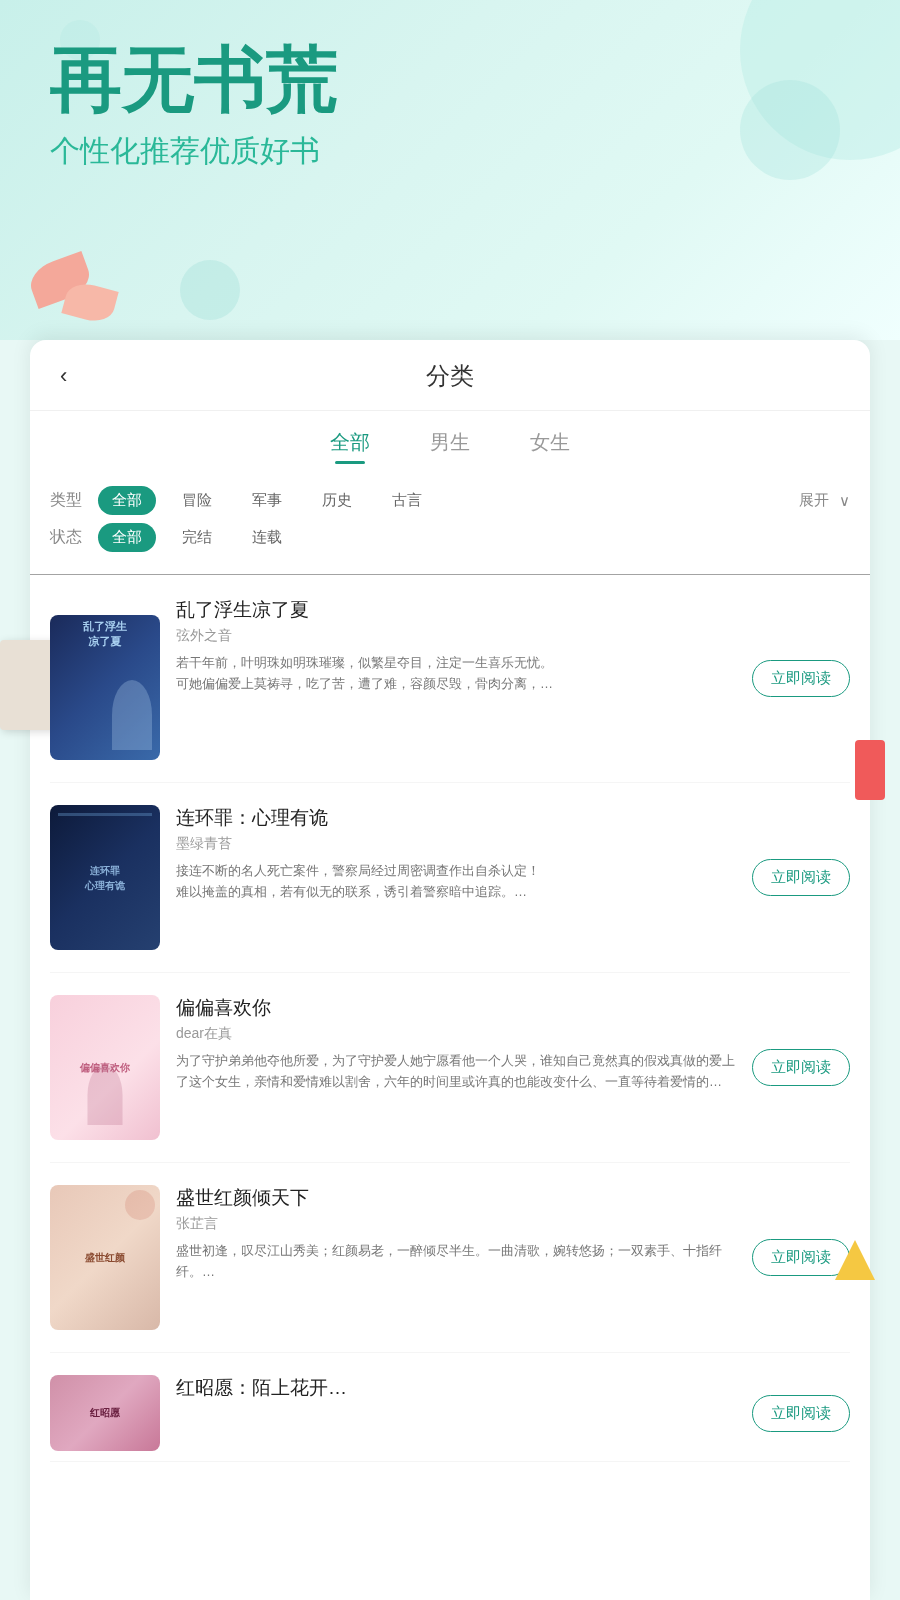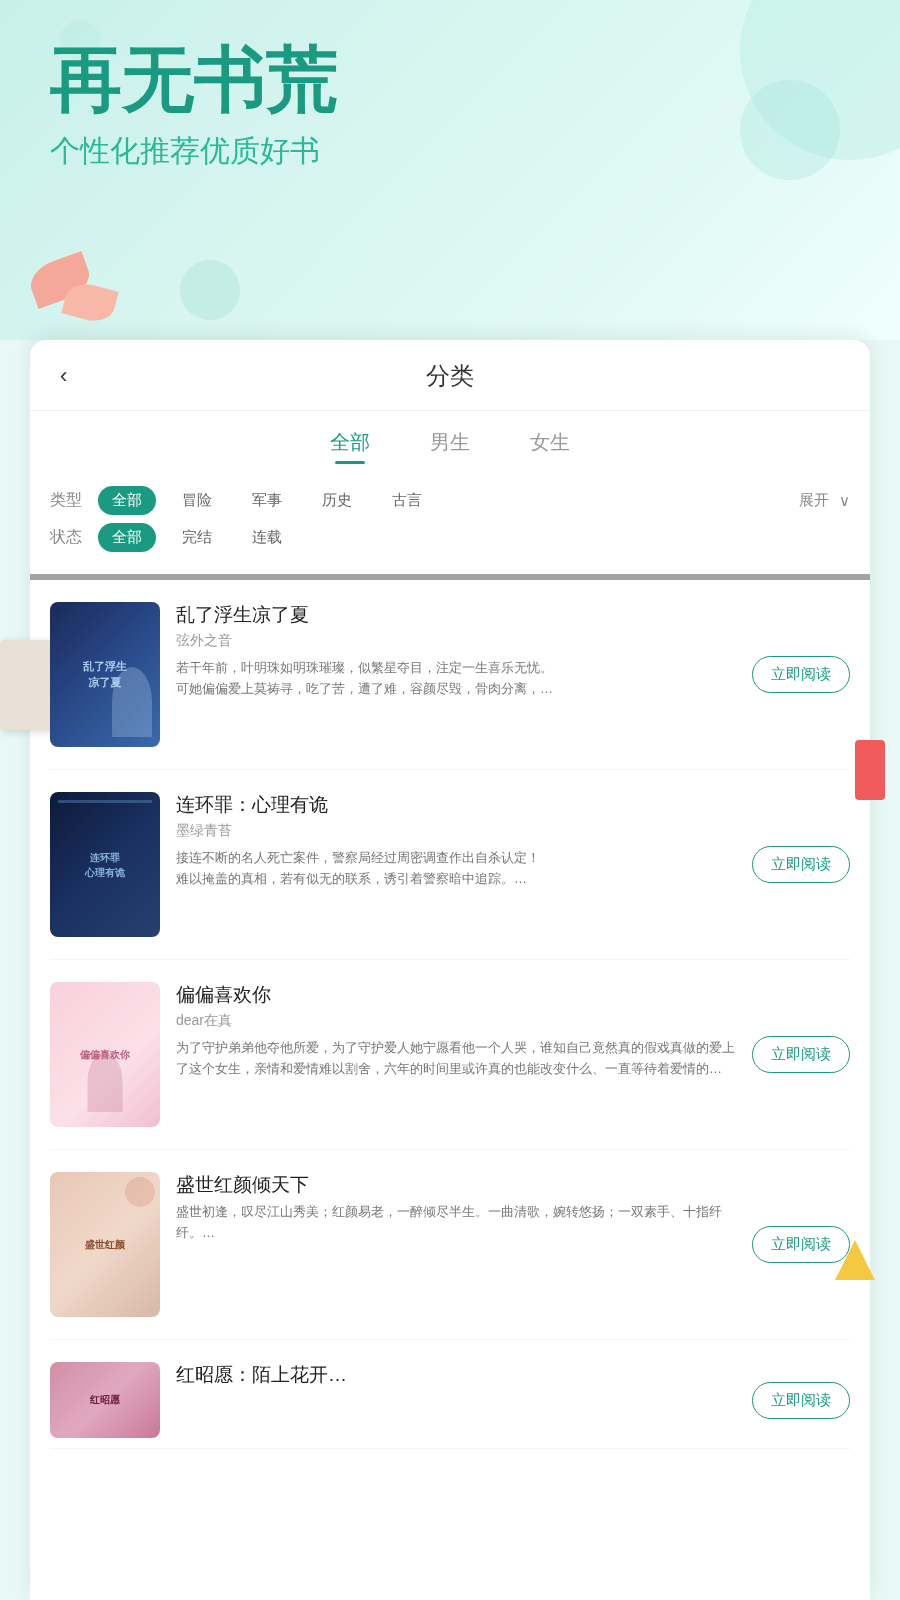--- a/index.html
+++ b/index.html
@@ -136,21 +136,21 @@
       bottom: 0; left: 50%;
       transform: translateX(-50%);
       width: 30px; height: 3px;
       background: #1a9a80;
       border-radius: 2px;
     }
 
     
     .filter-section {
       padding: 14px 20px;
-      border-bottom: 6px solid #a3a3a3;
+      border-bottom: 1px solid #a3a3a3;
     }
     .filter-row {
       display: flex;
       align-items: center;
       gap: 12px;
       margin: 8px 0;
     }
     .filter-label {
       font-size: 16px;
       color: #888;
@@ -315,21 +315,21 @@
       <span class="filter-label">状态</span>
       <span class="filter-tag active">全部</span>
       <span class="filter-tag">完结</span>
       <span class="filter-tag">连载</span>
     </div>
   </div>
 
   <div class="book-list">
 
     <div class="book-item">
-      <div class="book-cover" style="background: linear-gradient(135deg, #1a2a5a 0%, #2a4a8a 50%, #3a6aaa 100%); display:flex;align-items:center;justify-content:center;">
+      <div class="book-cover" style="background: linear-gradient(135deg, #1a2a5a 0%, #2a4a8a 50%, #3a6aaa 100%); display:flex;align-items:flex-start;justify-content:center;margin-top:18px;">
         <div style="color:#a8d0f0;font-size:11px;text-align:center;padding:4px;line-height:1.4;font-weight:600;">乱了浮生<br>凉了夏</div>
 
         <div style="position:absolute;bottom:10px;right:8px;width:40px;height:70px;background:rgba(180,210,240,0.3);border-radius:50% 50% 0 0;"></div>
       </div>
       <div class="book-info">
         <div class="book-title">乱了浮生凉了夏</div>
         <div class="book-author">弦外之音</div>
         <div class="book-desc">若干年前，叶明珠如明珠璀璨，似繁星夺目，注定一生喜乐无忧。<br>可她偏偏爱上莫祷寻，吃了苦，遭了难，容颜尽毁，骨肉分离，…</div>
       </div>
       <button class="read-btn">立即阅读</button>
@@ -362,20 +362,21 @@
       <button class="read-btn">立即阅读</button>
     </div>
 
     <div class="book-item">
       <div class="book-cover" style="background: linear-gradient(135deg, #e8c8b8 0%, #f0d8c8 50%, #d8b8a8 100%); display:flex;align-items:center;justify-content:center;">
         <div style="color:#8a4a30;font-size:10px;text-align:center;padding:4px;line-height:1.4;font-weight:700;">盛世红颜</div>
         <div style="position:absolute;top:5px;right:5px;width:30px;height:30px;background:rgba(200,100,80,0.2);border-radius:50%;"></div>
       </div>
       <div class="book-info">
         <div class="book-title">盛世红颜倾天下</div>
+        <div class="book-author">张芷言</div>
         <div class="book-desc">盛世初逢，叹尽江山秀美；红颜易老，一醉倾尽半生。一曲清歌，婉转悠扬；一双素手、十指纤纤。…</div>
       </div>
       <button class="read-btn">立即阅读</button>
     </div>
 
     <div class="book-item" style="padding-bottom:10px;">
       <div class="book-cover" style="background: linear-gradient(135deg, #d090a8 0%, #e0a8c0 50%, #c87898 100%); display:flex;align-items:center;justify-content:center;height:76px;">
         <div style="color:#6a2040;font-size:10px;text-align:center;font-weight:600;">红昭愿</div>
       </div>
       <div class="book-info">

